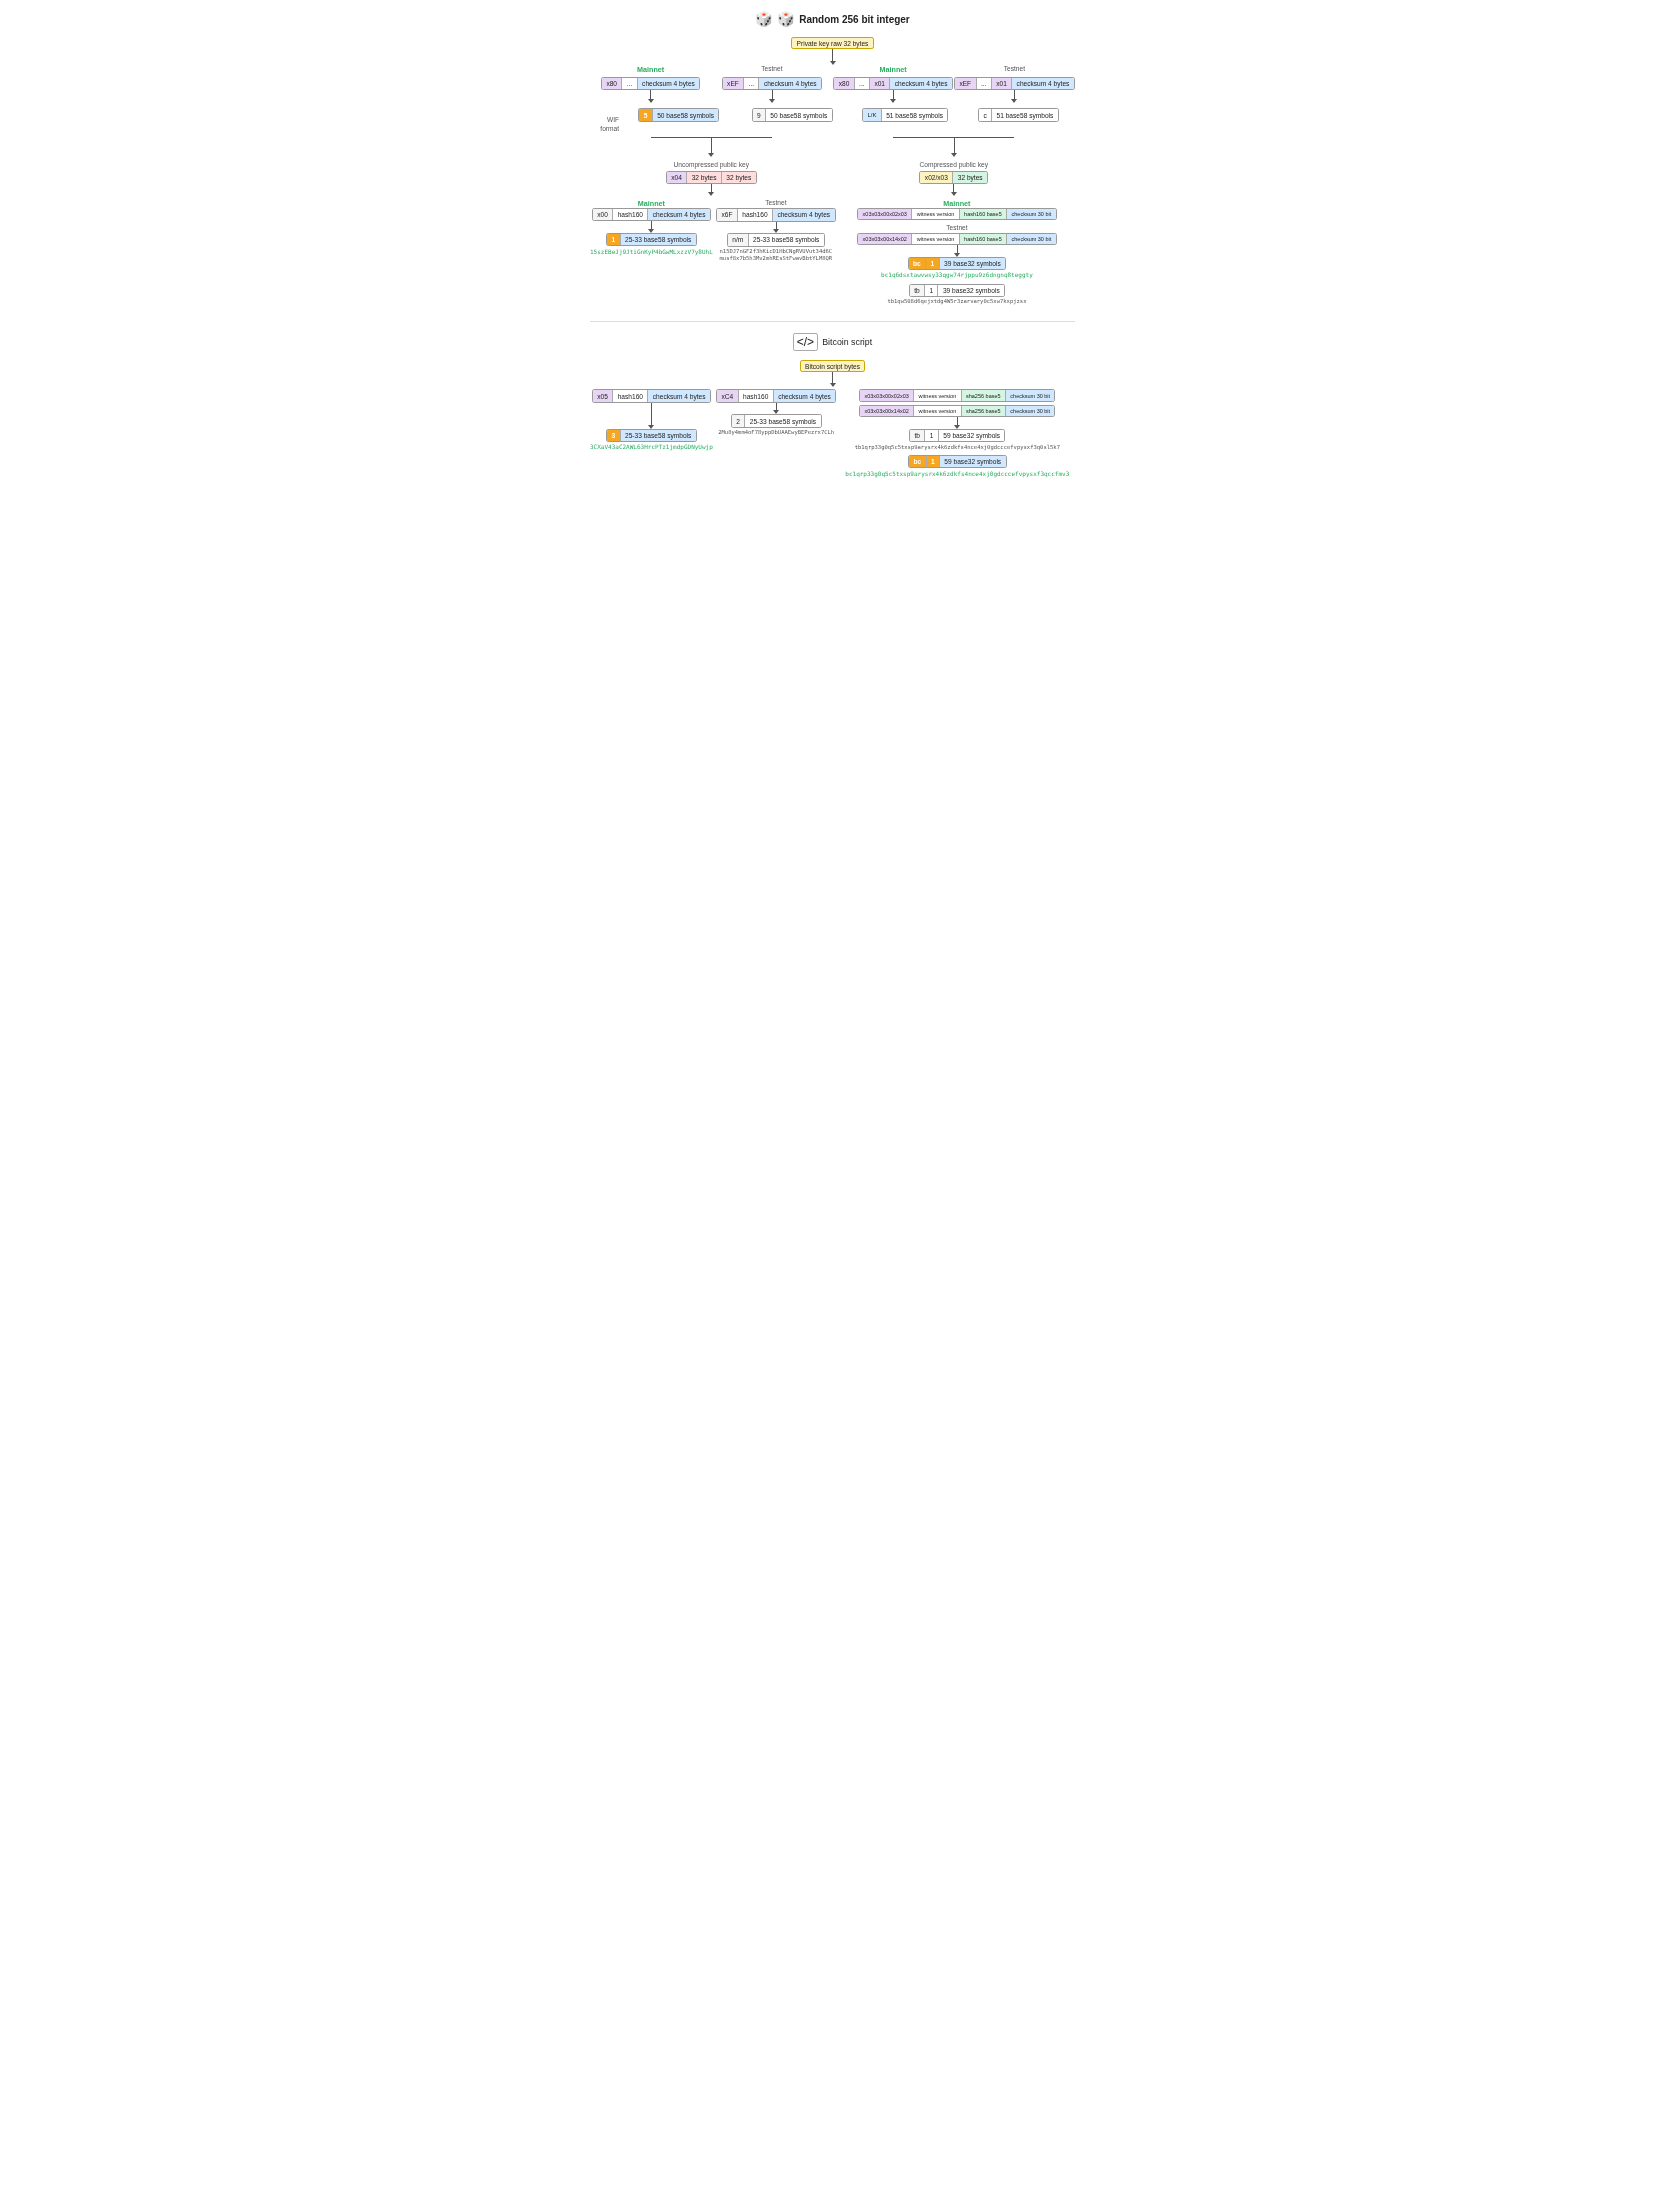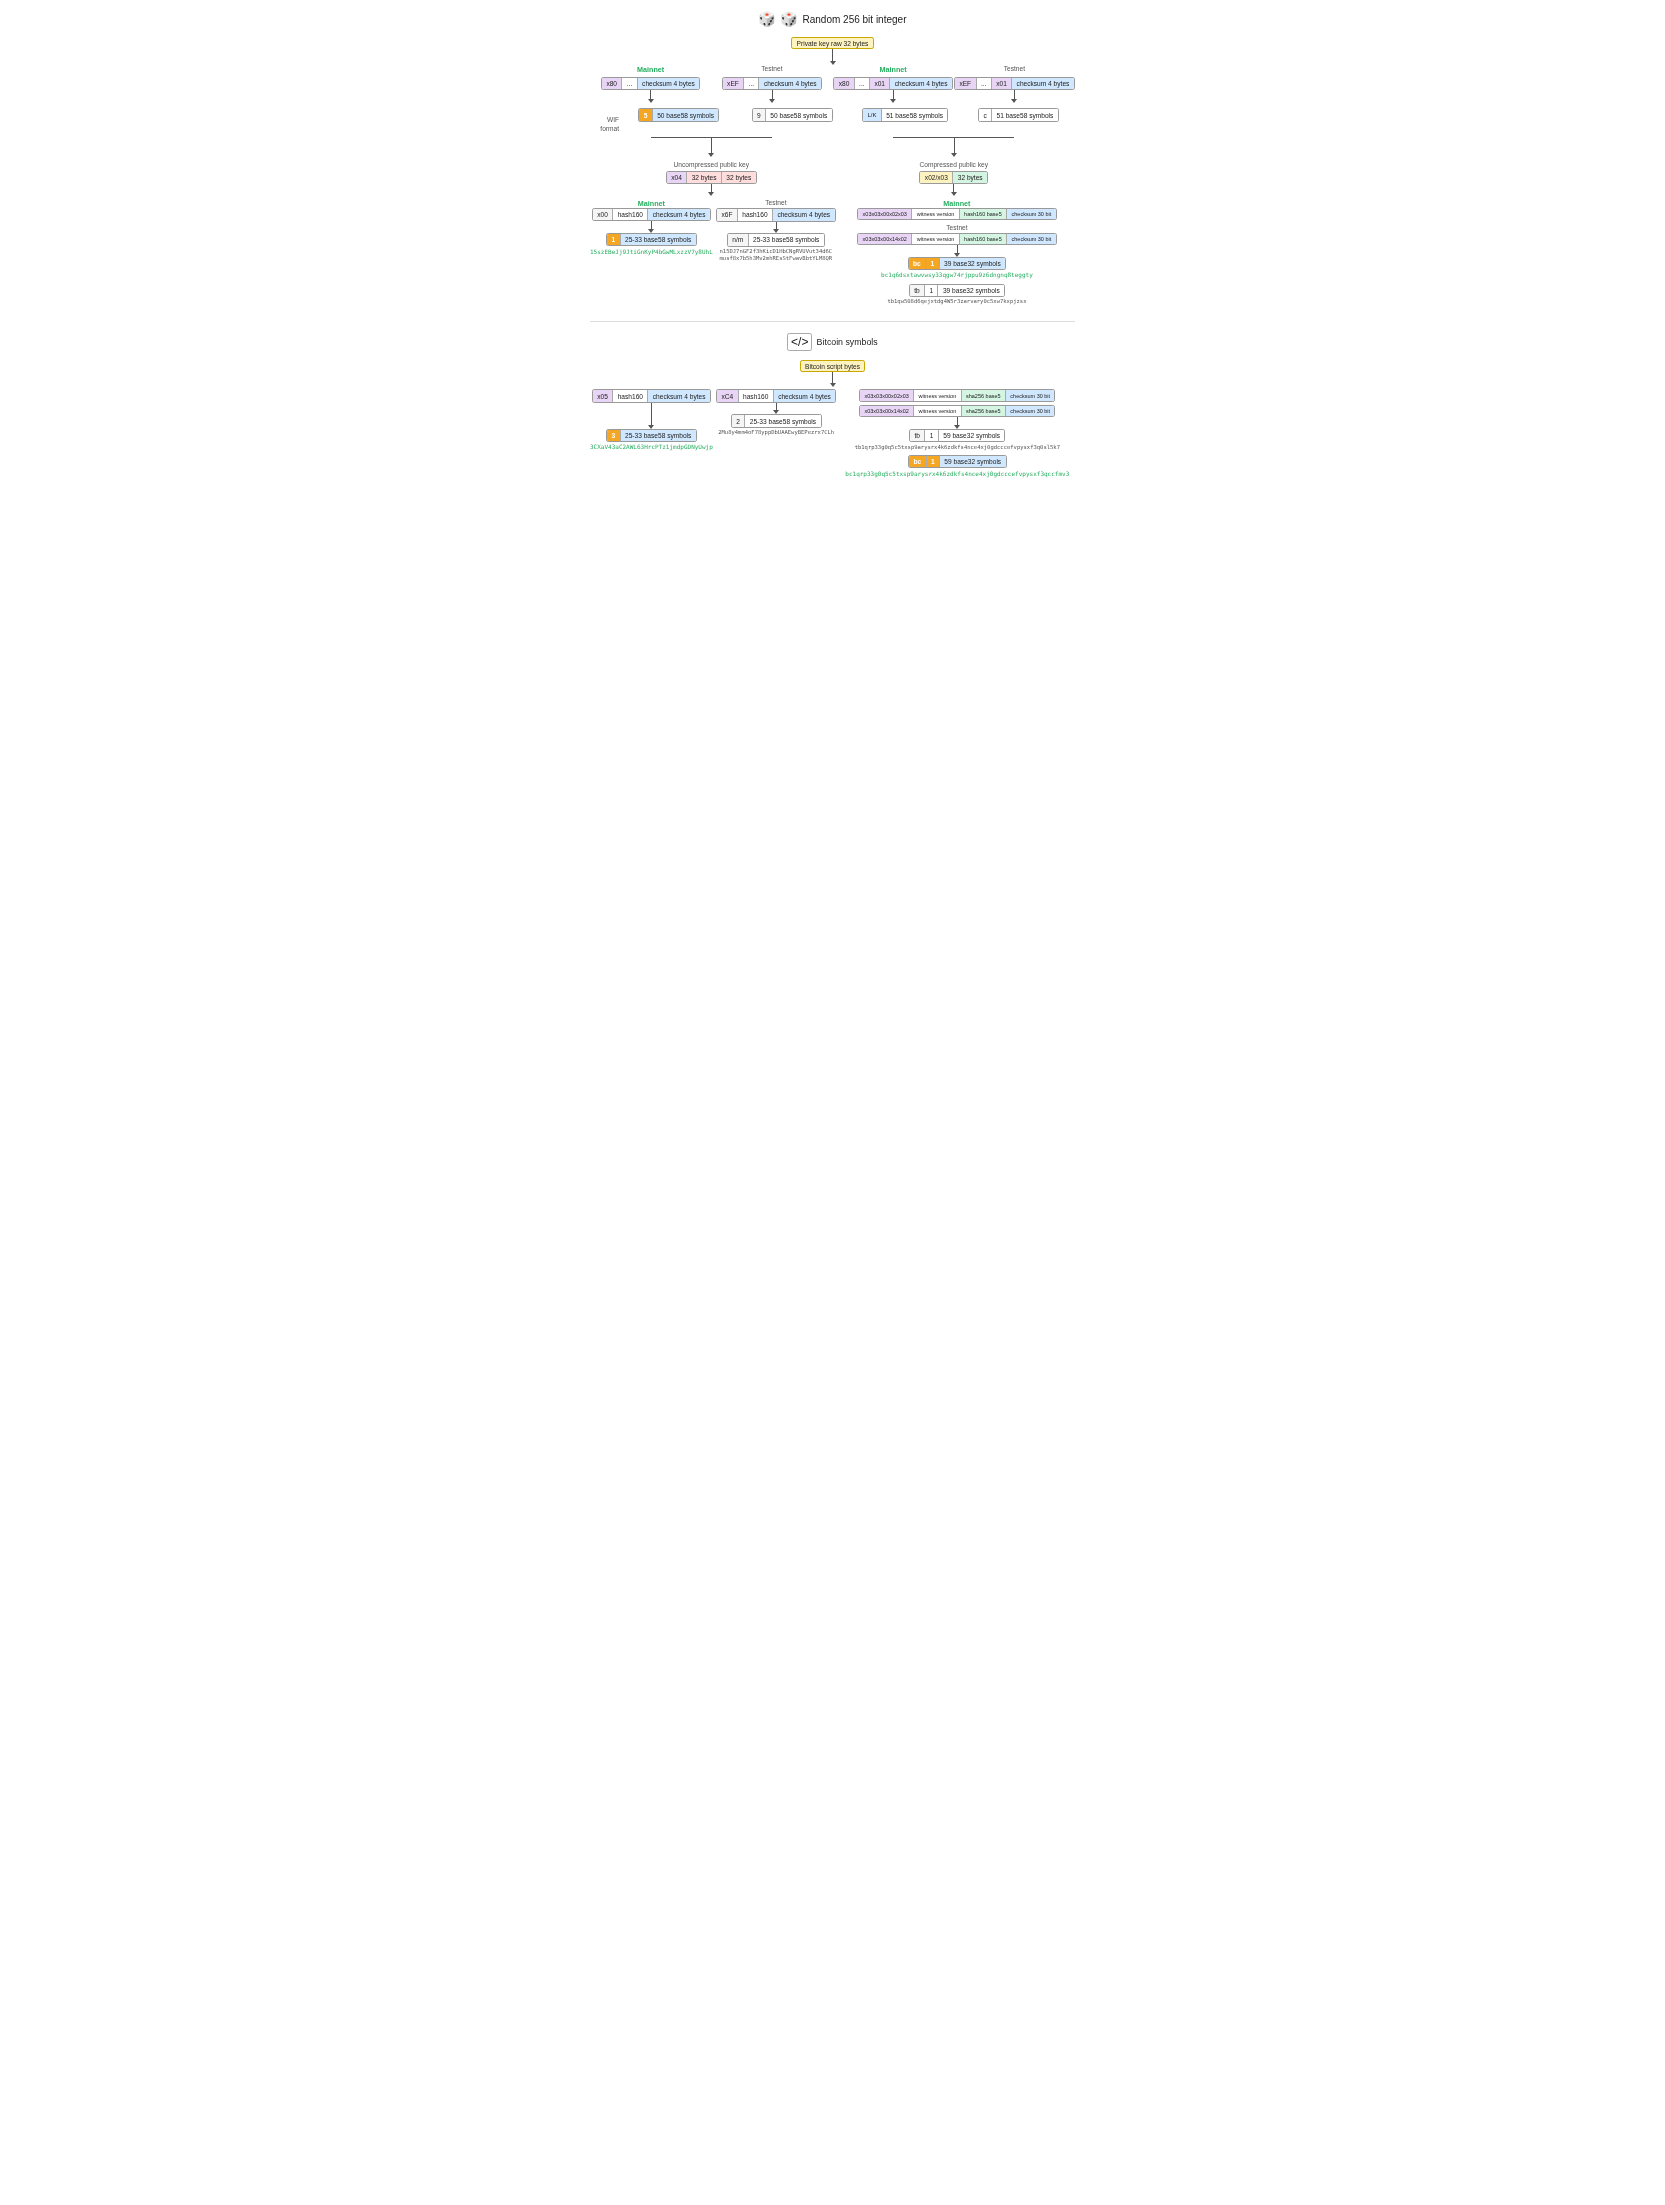--- a/index.html
+++ b/index.html
@@ -19,21 +19,21 @@
     
     .header {
       display: flex;
       align-items: center;
       justify-content: center;
       gap: 4.4px;
       margin-bottom: 10px;
     }
     .header-title {
       font-size: 10px;
-      font-weight: 400;
+      font-weight: 700;
     }
     .dice-icon {
       font-size: 14.3px;
     }
 
     
     .box {
       display: inline-flex;
       align-items: center;
       border: 0.6px solid #999;
@@ -382,21 +382,21 @@
         <div class="cell cell-white">1</div>
         <div class="cell cell-white">39 base32 symbols</div>
       </div>
       <div class="sample-addr-small">tb1qw508d6qejxtdg4W5r3zarvary0c5xw7kxpjzsx</div>
     </div>
   </div>
 
   <div class="script-section">
     <div class="script-header">
       <span class="script-icon">&lt;/&gt;</span>
-      <span class="script-title">Bitcoin symbols</span>
+      <span class="script-title">Bitcoin script</span>
     </div>
 
     <div class="flex-col">
       <div class="box box-yellow">
         <span>Bitcoin script bytes</span>
       </div>
       <div class="line-v" style="height:11px;"></div>
       <div class="arrow-down"></div>
     </div>
 

